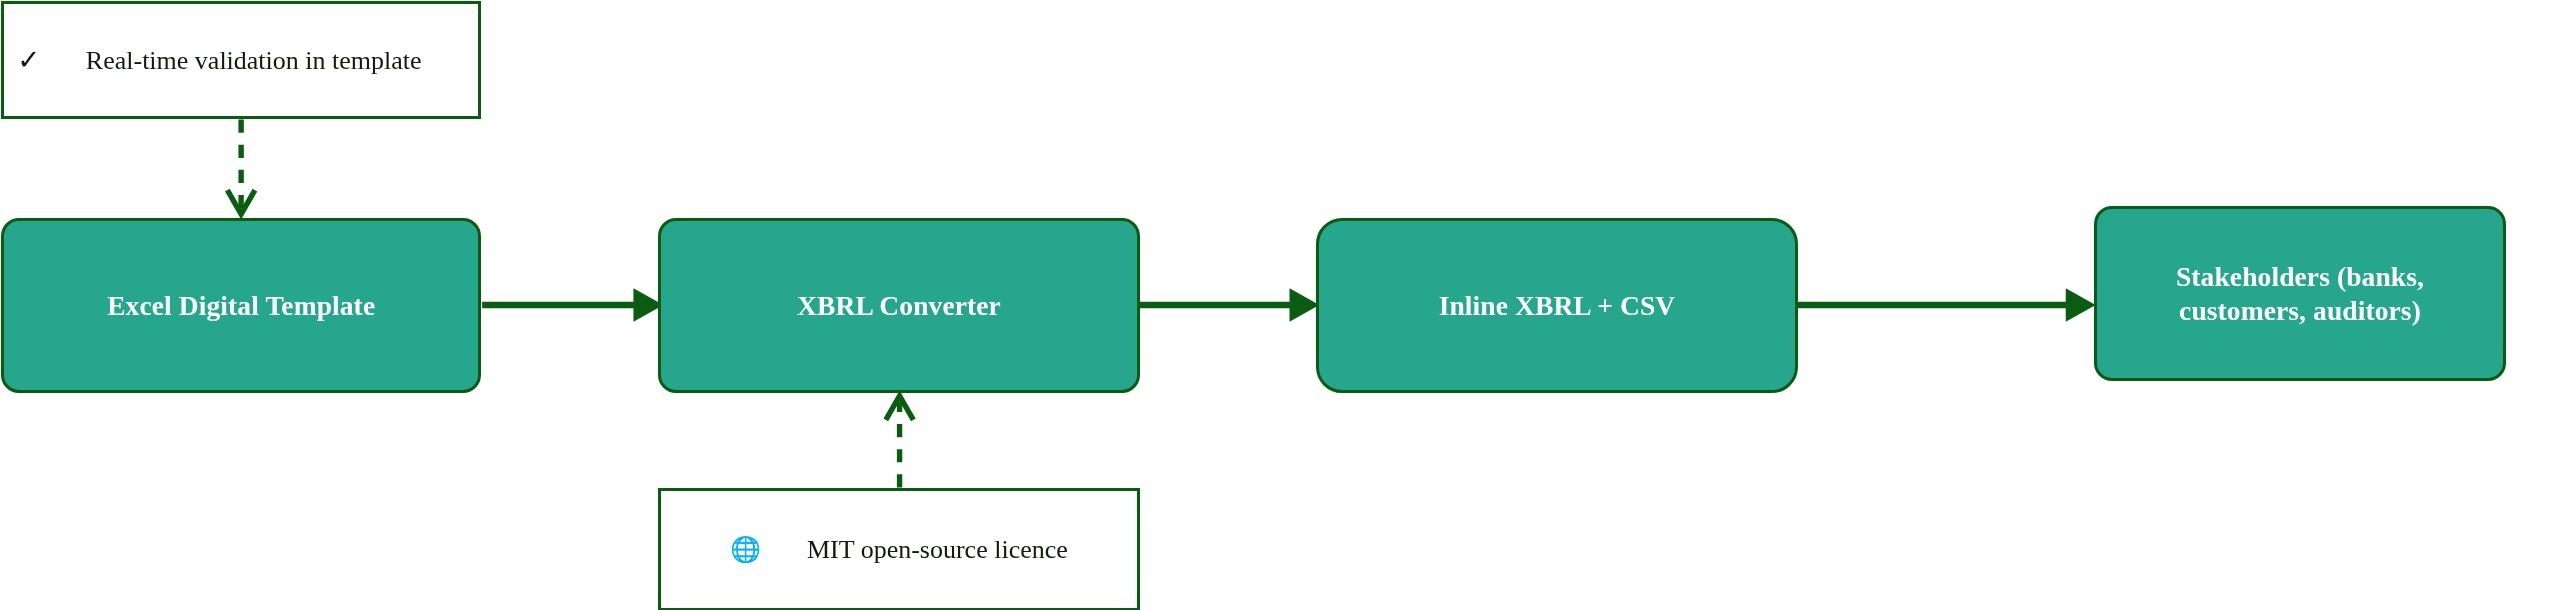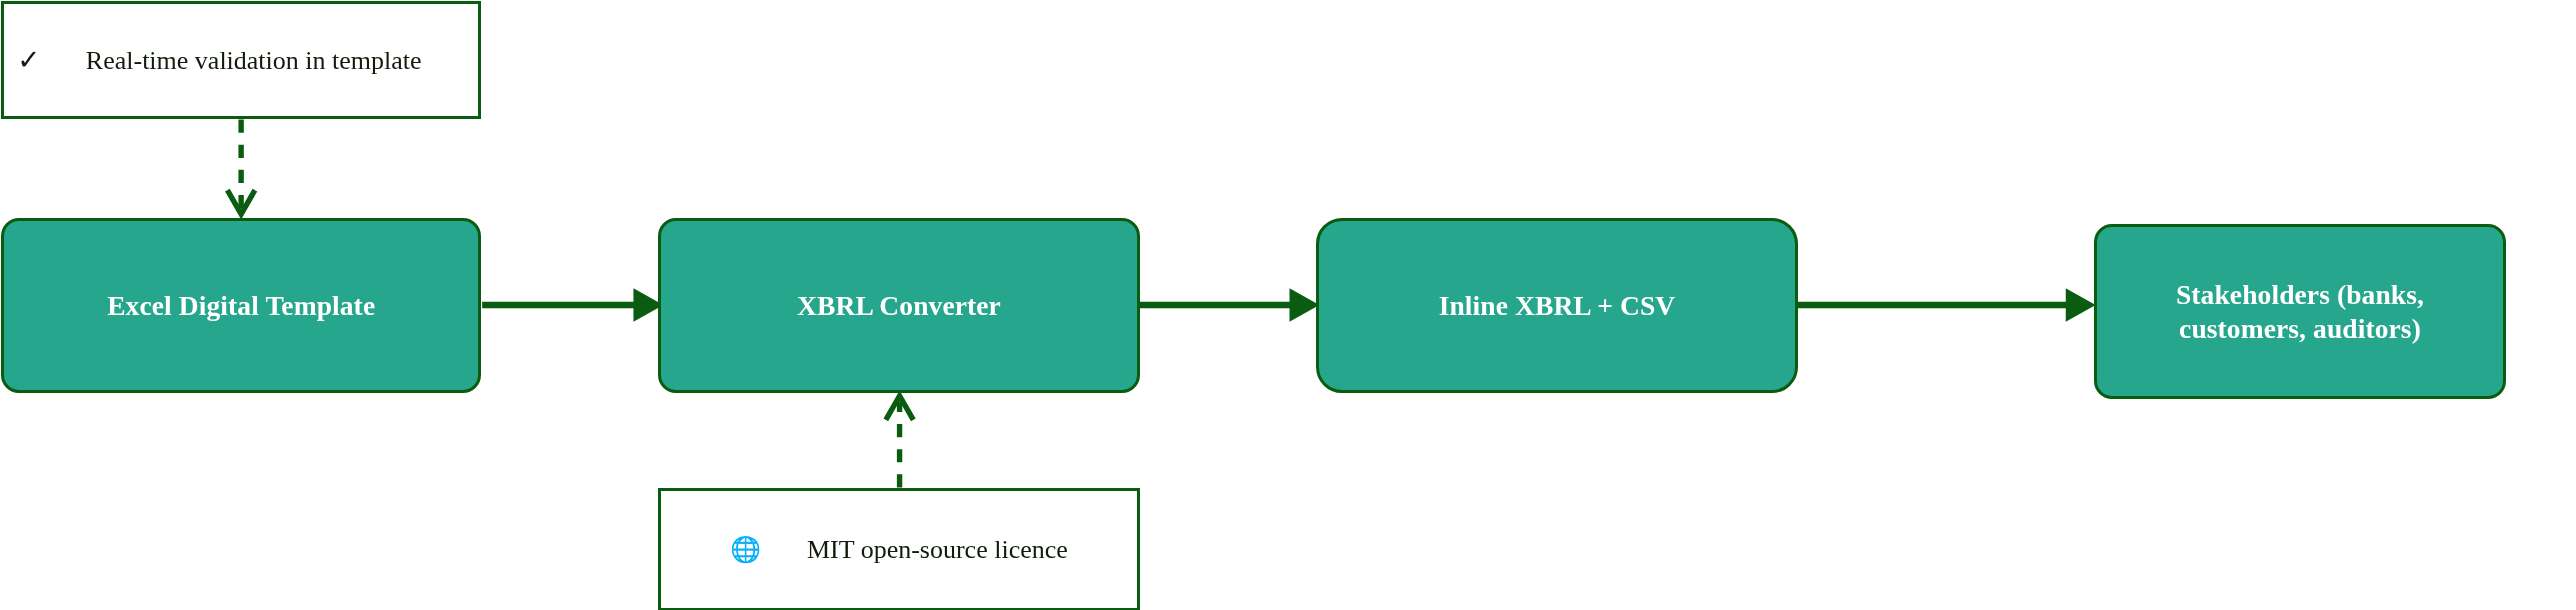--- a/index.html
+++ b/index.html
@@ -120,21 +120,21 @@
   </div>
 
   <div class="node process-node" style="left:1.2px; top:218px; width:480px; height:175px;">
     <span class="node-label">Excel Digital Template</span>
   </div>
 
   <div class="node process-node" style="left:1316px; top:218px; width:482px; height:175px;border-radius:26px;">
     <span class="node-label">Inline XBRL + CSV</span>
   </div>
 
-  <div class="node process-node" style="left:2094px; top:224px; width:412px; height:175px;">
+  <div class="node process-node" style="left:2094px; top:206px; width:412px; height:175px;">
     <span class="node-label">Stakeholders (banks, customers, auditors)</span>
   </div>
 
   <div class="node note-node" style="left:1.2px; top:1.2px; width:480px; height:118px; justify-content:flex-start;">
     <span class="note-inner">
       <span class="check-glyph">✓</span>
       <span class="note-text">Real-time validation in template</span>
     </span>
   </div>
 

